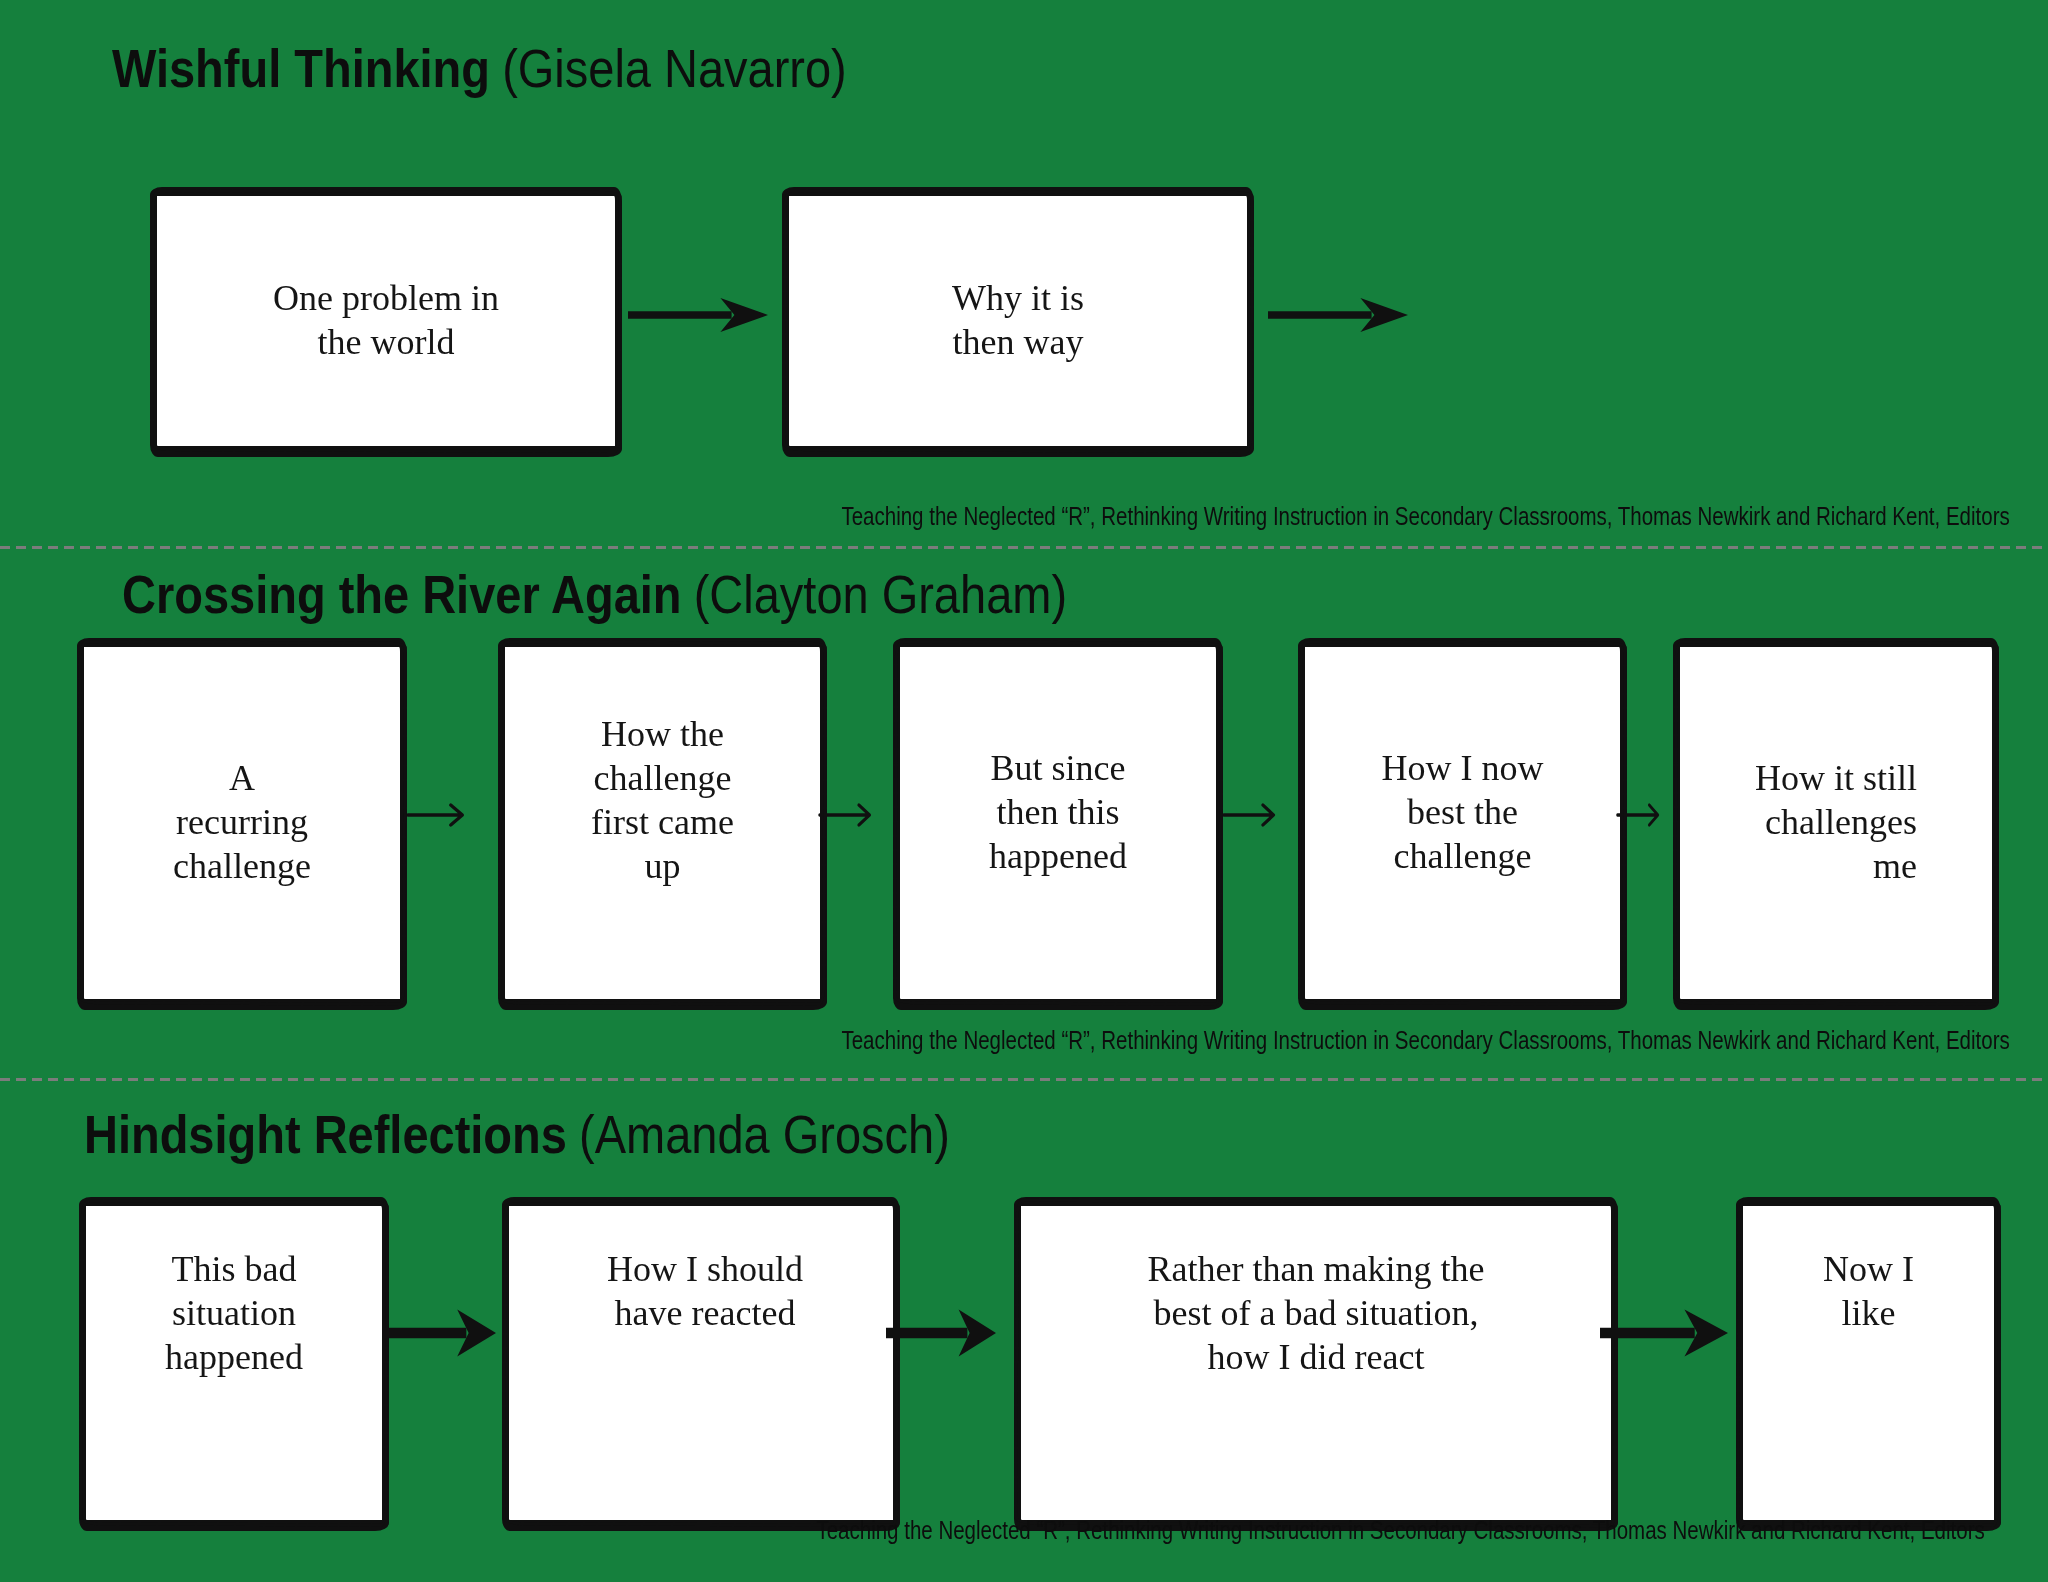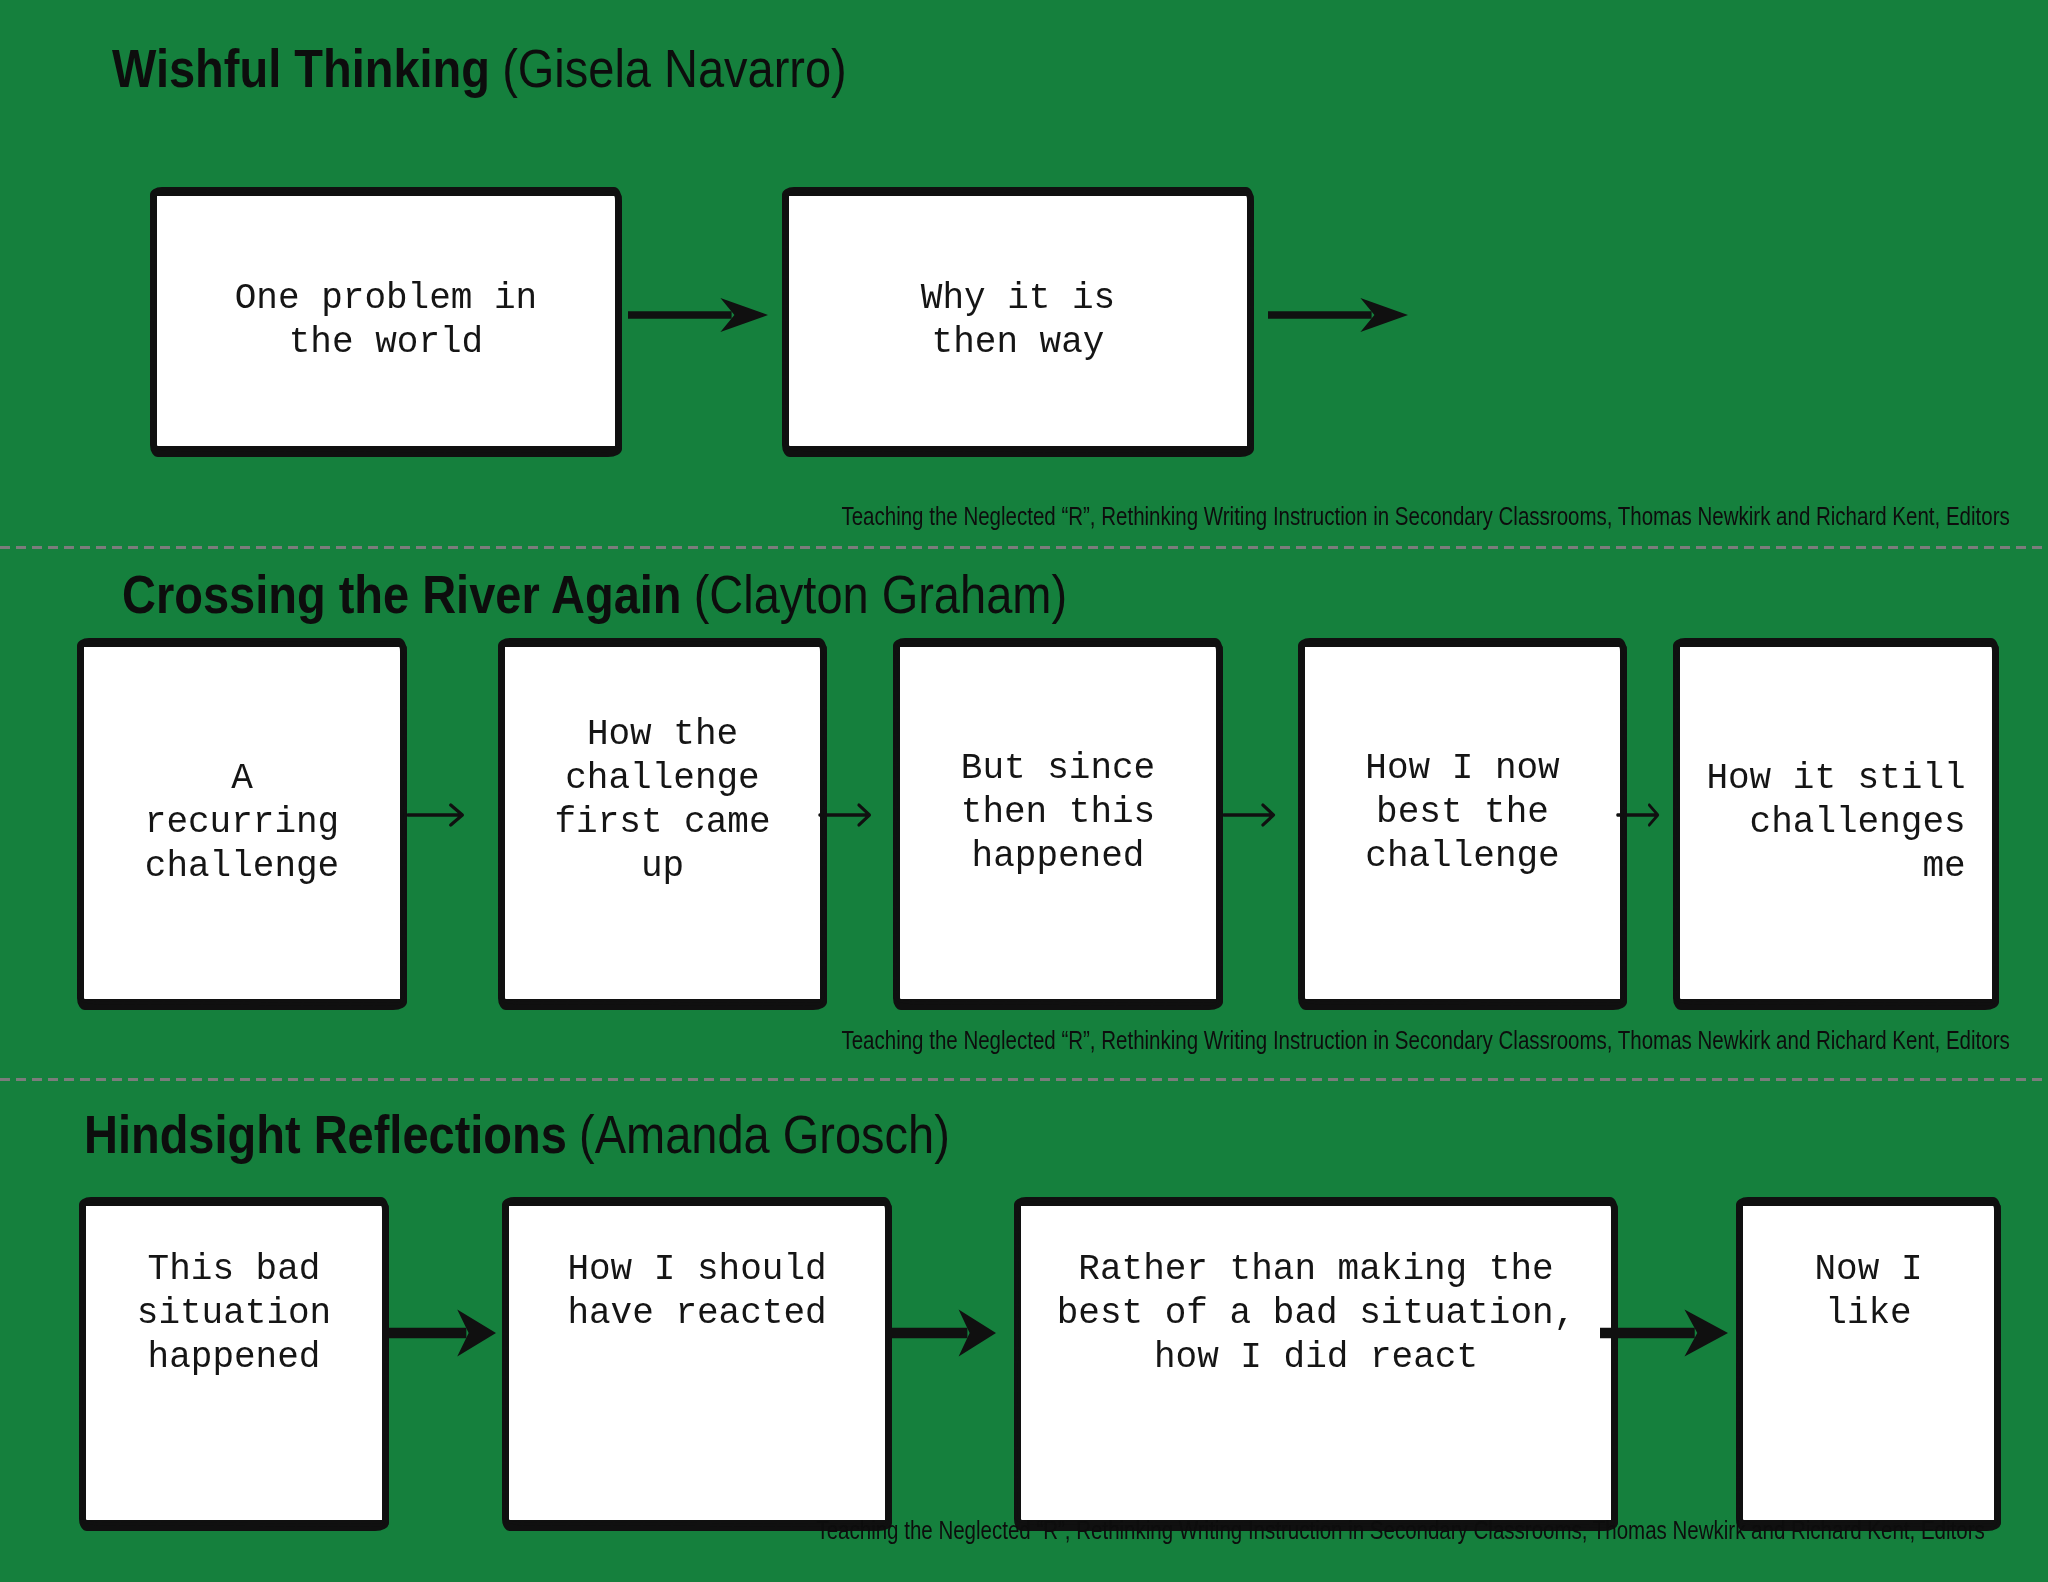--- a/index.html
+++ b/index.html
@@ -24,21 +24,21 @@
   }
   .sketch-box::before{
     content:"";position:absolute;inset:-6px;pointer-events:none;
     border:3px solid #101010;
     border-radius:8px 18px 6px 20px / 18px 6px 20px 8px;
     transform:rotate(.25deg);
   }
   .v-top{align-items:flex-start;padding-top:42px;}
   .box-label{
     white-space:pre-line;font-size:36px;line-height:1.22;padding:0 6px;
-    font-family:Liberation Mono, monospace;color:#151515;
+    font-family:Liberation Serif, serif;color:#151515;
   }
   
   .citation{
     position:absolute;white-space:nowrap;font-size:25px;color:#0d0d0d;
     transform:scaleX(.82);transform-origin:100% 50%;
     font-family:"Liberation Sans",sans-serif;
   }
   
   .divider{
     position:absolute;left:0;width:2048px;height:3px;
@@ -147,21 +147,21 @@
       <span class="box-label">This bad
 situation
 happened</span>
     </div>
     <div class="arrow" style="left:382px;top:1307px;width:114px;height:52px;">
       <svg viewBox="0 0 100 40" preserveAspectRatio="none" aria-hidden="true">
         <line x1="0" y1="20" x2="74" y2="20" stroke="#101010" stroke-width="8"></line>
         <polygon points="66,2 100,20 66,38 76,20" fill="#101010"></polygon>
       </svg>
     </div>
-    <div class="sketch-box v-top" style="left:502px;top:1197px;width:376px;height:272px;">
+    <div class="sketch-box v-top" style="left:502px;top:1197px;width:376px;height:272px;padding-left:8px;">
       <span class="box-label">How I should
 have reacted</span>
     </div>
     <div class="arrow" style="left:886px;top:1307px;width:110px;height:52px;">
       <svg viewBox="0 0 100 40" preserveAspectRatio="none" aria-hidden="true">
         <line x1="0" y1="20" x2="74" y2="20" stroke="#101010" stroke-width="8"></line>
         <polygon points="66,2 100,20 66,38 76,20" fill="#101010"></polygon>
       </svg>
     </div>
     <div class="sketch-box v-top" style="left:1014px;top:1197px;width:590px;height:272px;">

